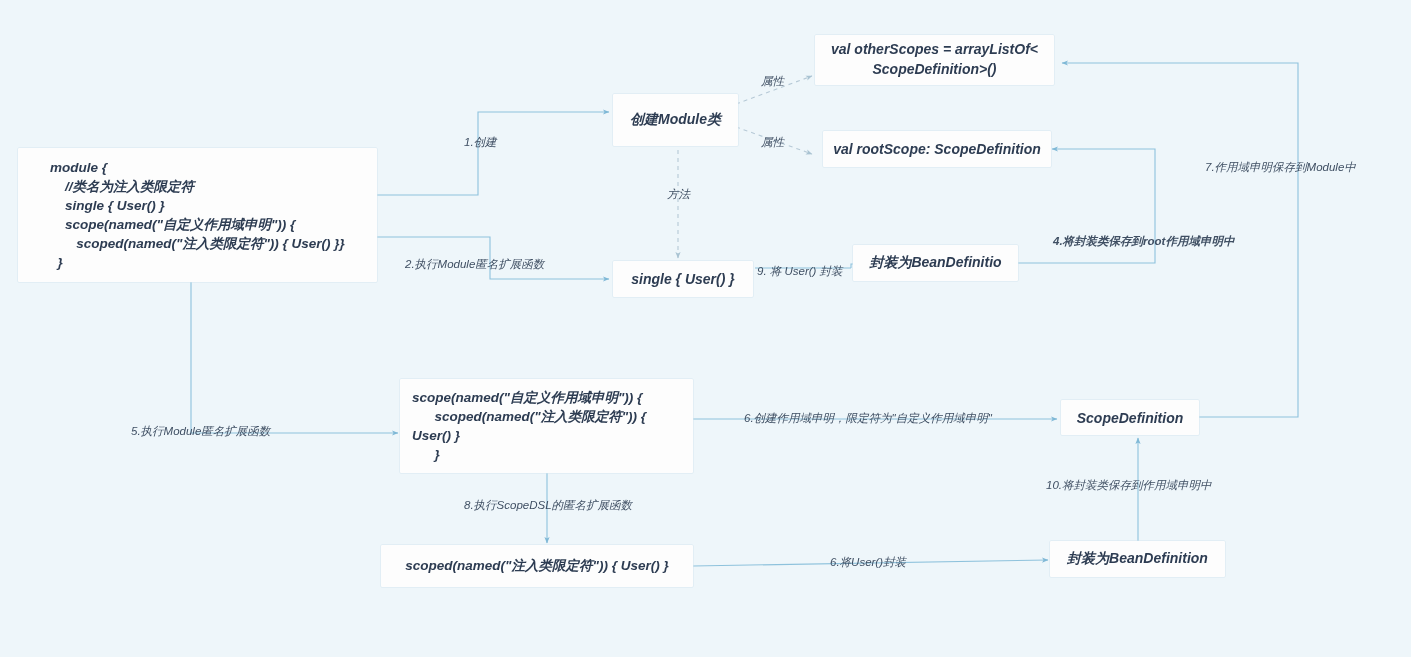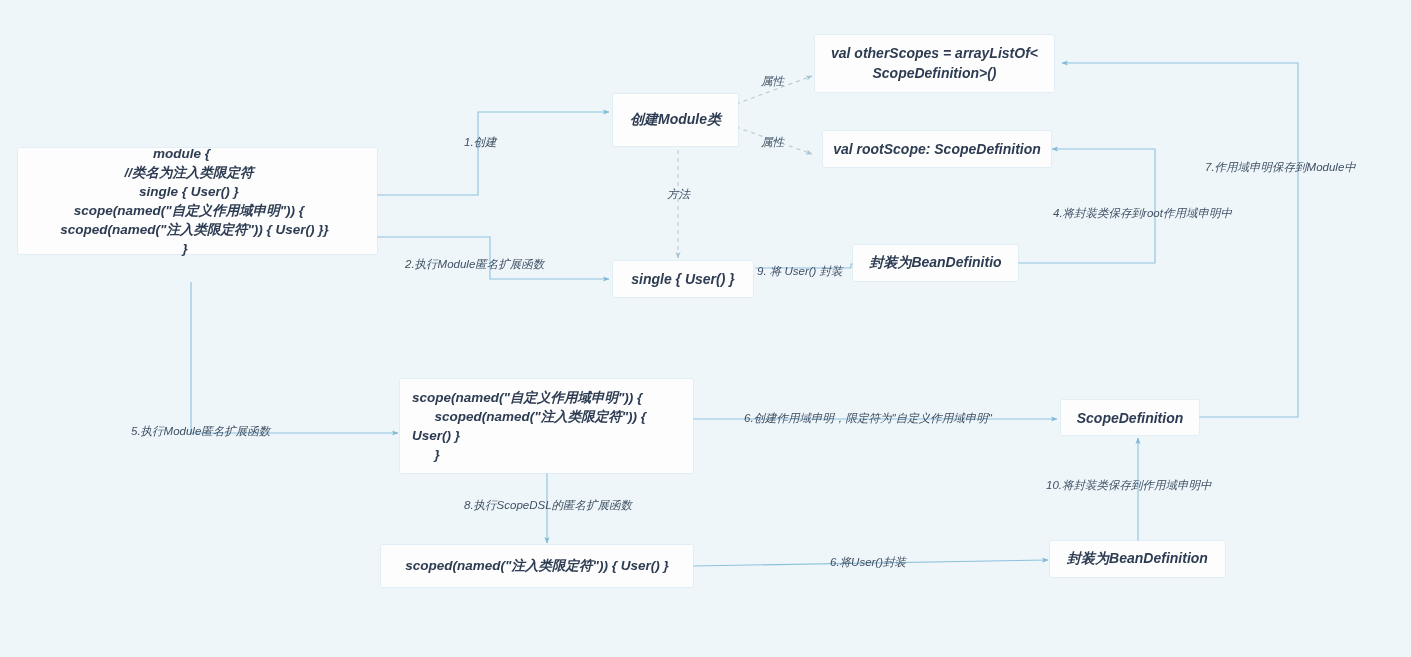--- a/index.html
+++ b/index.html
@@ -98,34 +98,34 @@
     <g stroke="#b6c9d6" stroke-width="1.1" fill="none" stroke-dasharray="4,4">
 
       <path d="M736,104 L812,76" marker-end="url(#ahd)"></path>
 
       <path d="M736,127 L812,154" marker-end="url(#ahd)"></path>
 
       <path d="M678,134 L678,258" marker-end="url(#ahd)"></path>
     </g>
   </svg>
 
-  <div class="node left" style="left:18px; top:148px; width:359px; height:106px; padding:10px 16px; font-size:13.5px;text-align:center;">
+  <div class="node left" style="left:18px; top:148px; width:359px; height:134px; padding:10px 32px; font-size:13.5px;">
     <div class="code">module {
     //类名为注入类限定符
     single { User() }
     scope(named("自定义作用域申明")) {
        scoped(named("注入类限定符")) { User() }}
   }</div>
   </div>
 
   <div class="node center" style="left:613px; top:94px; width:125px; height:52px; font-size:14px;">
     <span>创建Module类</span>
   </div>
 
-  <div class="node center" style="left:815px; top:35px; width:239px; height:57px; font-size:14px;">
+  <div class="node center" style="left:815px; top:35px; width:239px; height:50px; font-size:14px;">
     <span class="code" style="text-align:center;">val otherScopes = arrayListOf&lt;
 ScopeDefinition&gt;()</span>
   </div>
 
   <div class="node center" style="left:823px; top:131px; width:228px; height:36px; font-size:14px;">
     <span>val rootScope: ScopeDefinition</span>
   </div>
 
   <div class="node center" style="left:613px; top:261px; width:140px; height:36px; font-size:14px;">
     <span>single { User() }</span>
@@ -153,21 +153,21 @@
   <div class="node center" style="left:1050px; top:541px; width:175px; height:36px; font-size:14px;">
     <span>封装为BeanDefinition</span>
   </div>
 
   <div class="edge-label" style="left:464px; top:136px;">1.创建</div>
 
   <div class="edge-label" style="left:405px; top:258px;">2.执行Module匿名扩展函数</div>
 
   <div class="edge-label" style="left:757px; top:265px;">9. 将 User() 封装</div>
 
-  <div class="edge-label" style="left:1053px; top:207px;">4.将封装类保存到root作用域申明中</div>
+  <div class="edge-label" style="left:1053px; top:235px;font-weight:bold;">4.将封装类保存到root作用域申明中</div>
 
   <div class="edge-label" style="left:131px; top:425px;">5.执行Module匿名扩展函数</div>
 
   <div class="edge-label" style="left:744px; top:412px;">6.创建作用域申明，限定符为"自定义作用域申明"</div>
 
   <div class="edge-label" style="left:1205px; top:161px;">7.作用域申明保存到Module中</div>
 
   <div class="edge-label" style="left:464px; top:499px;text-align:center;">8.执行ScopeDSL的匿名扩展函数</div>
 
   <div class="edge-label" style="left:830px; top:556px;">6.将User()封装</div>

